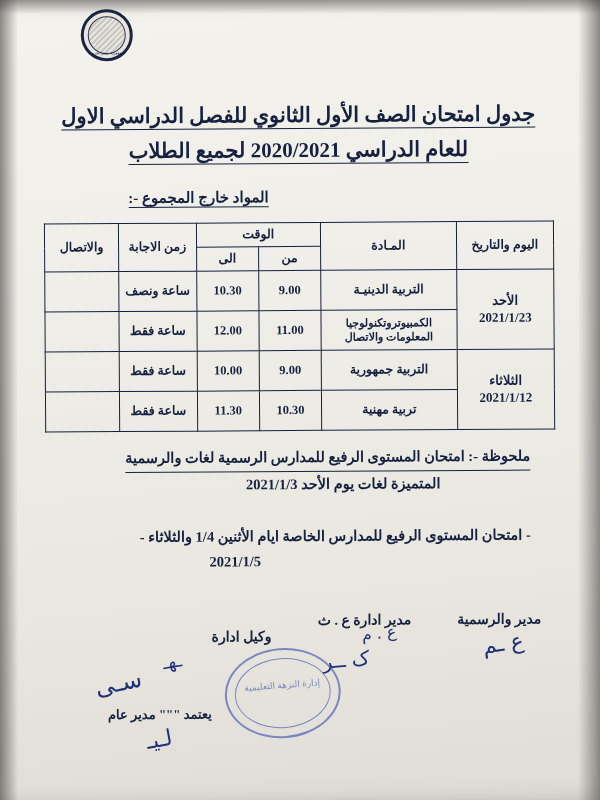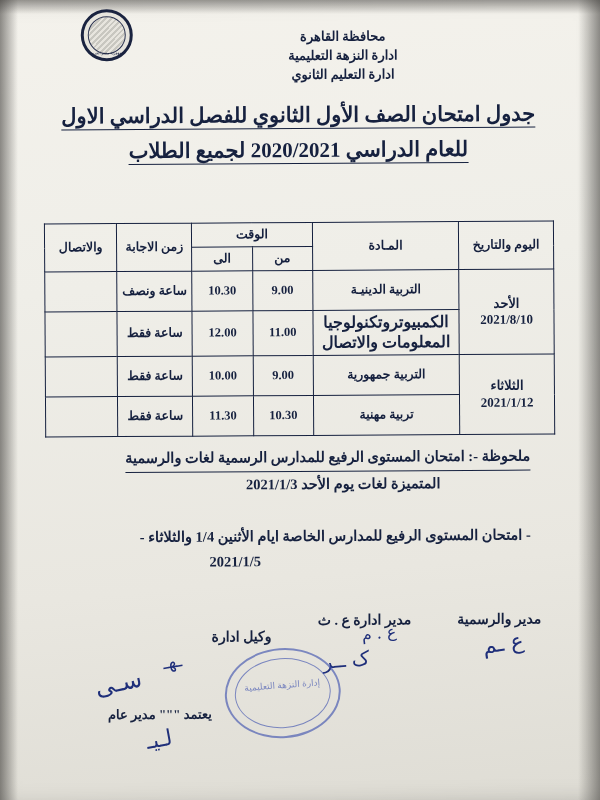--- a/index.html
+++ b/index.html
@@ -153,21 +153,21 @@
   table.sched td { height: 35px; }
   .c-day    { width: 110px; }
   .c-sub    { width: 150px; }
   .c-from   { width: 70px; }
   .c-to     { width: 70px; }
   .c-dur    { width: 90px; }
   .c-notes  { width: 80px; }
   .daycell { font-size: 13px; margin-top: 48px; }
   .daycell .d1 { display: block; }
   .daycell .d2 { display: block; }
-  .subject-2line { font-size: 16px; }
+  .subject-2line { font-size: 11px; }
 
   
   .note-block {
     position: absolute;
     top: 445px;
     right: 70px;
     width: 450px;
     font-size: 14.5px;
     font-weight: bold;
     line-height: 1.75;
@@ -239,53 +239,51 @@
   <div class="shadow-top"></div>
 
   <div class="content">
 
     <div class="emblem">
       <div class="ring"></div>
       <div class="inner"></div>
       <div class="txt">جمهورية مصر العربية</div>
     </div>
 
-    <div class="gov-lines">
-      <div>محافظة القاهرة</div>
-      <div>ادارة النزهة التعليمية</div>
-      <div>ادارة التعليم الثانوي</div>
-    </div>
 
     <div class="title1">
       <u>جدول امتحان الصف الأول الثانوي للفصل الدراسي الاول</u>
     </div>
     <div class="title2">
       <u>للعام الدراسي 2020/2021 لجميع الطلاب</u>
     </div>
 
+    <div class="subject-note">
+      <span>المواد خارج المجموع -:</span>
+    </div>
 
     <table class="sched">
       <thead>
         <tr>
           <th class="c-day" rowspan="2">اليوم والتاريخ</th>
           <th class="c-sub" rowspan="2">المـادة</th>
           <th colspan="2">الوقت</th>
           <th class="c-dur" rowspan="2">زمن الاجابة</th>
           <th class="c-notes" rowspan="2">والاتصال</th>
         </tr>
         <tr>
           <th class="c-from">من</th>
           <th class="c-to">الى</th>
         </tr>
       </thead>
       <tbody>
         <tr>
           <td class="daycell" rowspan="2">
             <span class="d1">الأحد</span>
-            <span class="d2">2021/8/10</span>
+            <span class="d2">2021/1/23</span>
           </td>
           <td>التربية الدينيـة</td>
           <td>9.00</td>
           <td>10.30</td>
           <td>ساعة ونصف</td>
           <td></td>
         </tr>
         <tr>
           <td class="subject-2line">الكمبيوتروتكنولوجيا المعلومات والاتصال</td>
           <td>11.00</td>

